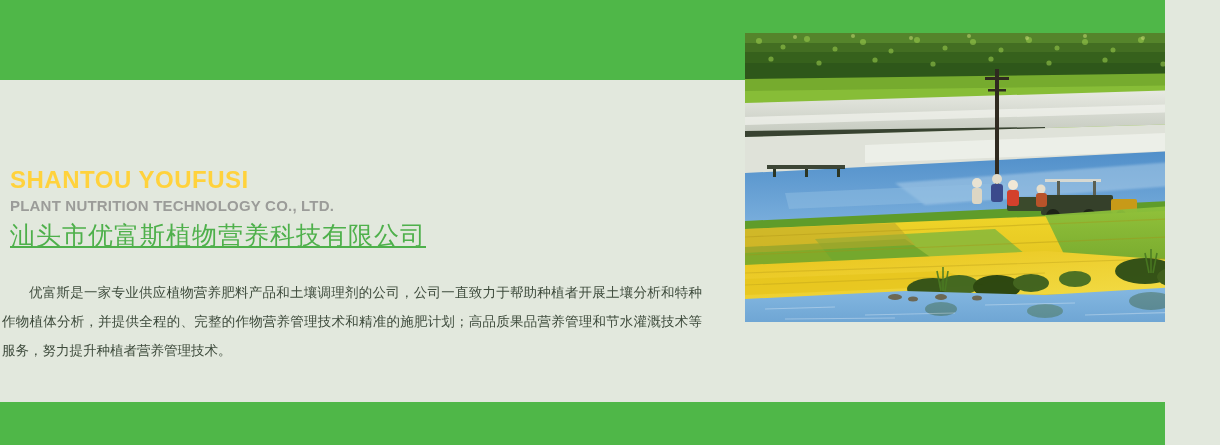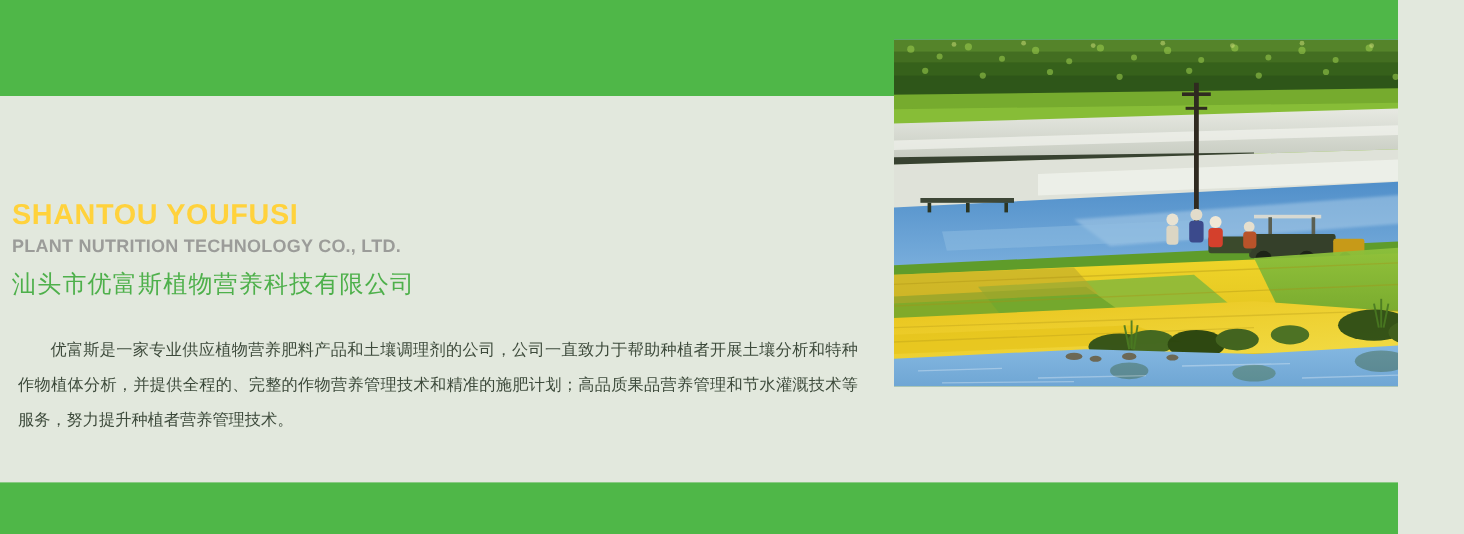--- a/index.html
+++ b/index.html
@@ -20,27 +20,28 @@
   #brand-block{position:absolute;left:10px;top:166px;width:710px;}
   #brand-en{
     font-size:24px;font-weight:bold;color:#ffd23c;
     letter-spacing:.5px;line-height:28px;margin:0;
   }
   #brand-sub{
     font-size:15px;color:#9b9c99;letter-spacing:.2px;
     line-height:20px;margin:2px 0 0 0;font-weight:bold;
   }
   #brand-cn{
-    font-size:20px;color:#4eb04b;line-height:32px;margin:4px 0 0 0;
+    font-size:25px;color:#4eb04b;line-height:32px;margin:4px 0 0 0;
     font-family:"DejaVu Sans","Liberation Sans",sans-serif;
     letter-spacing:1px;
+    text-decoration:underline;
   }
 
   #intro-paragraph{
-    position:absolute;left:15px;top:278px;width:700px;
+    position:absolute;left:2px;top:278px;width:700px;
     font-size:13.5px;color:#3d4a3b;line-height:29px;
     text-indent:2em;text-align:justify;margin:0;
     font-family:"DejaVu Sans","Liberation Sans",sans-serif;
   }
 
   
   #hero-photo{
     position:absolute;left:745px;top:33px;width:468px;height:289px;
     overflow:hidden;background:#6fa8d8;
   }

